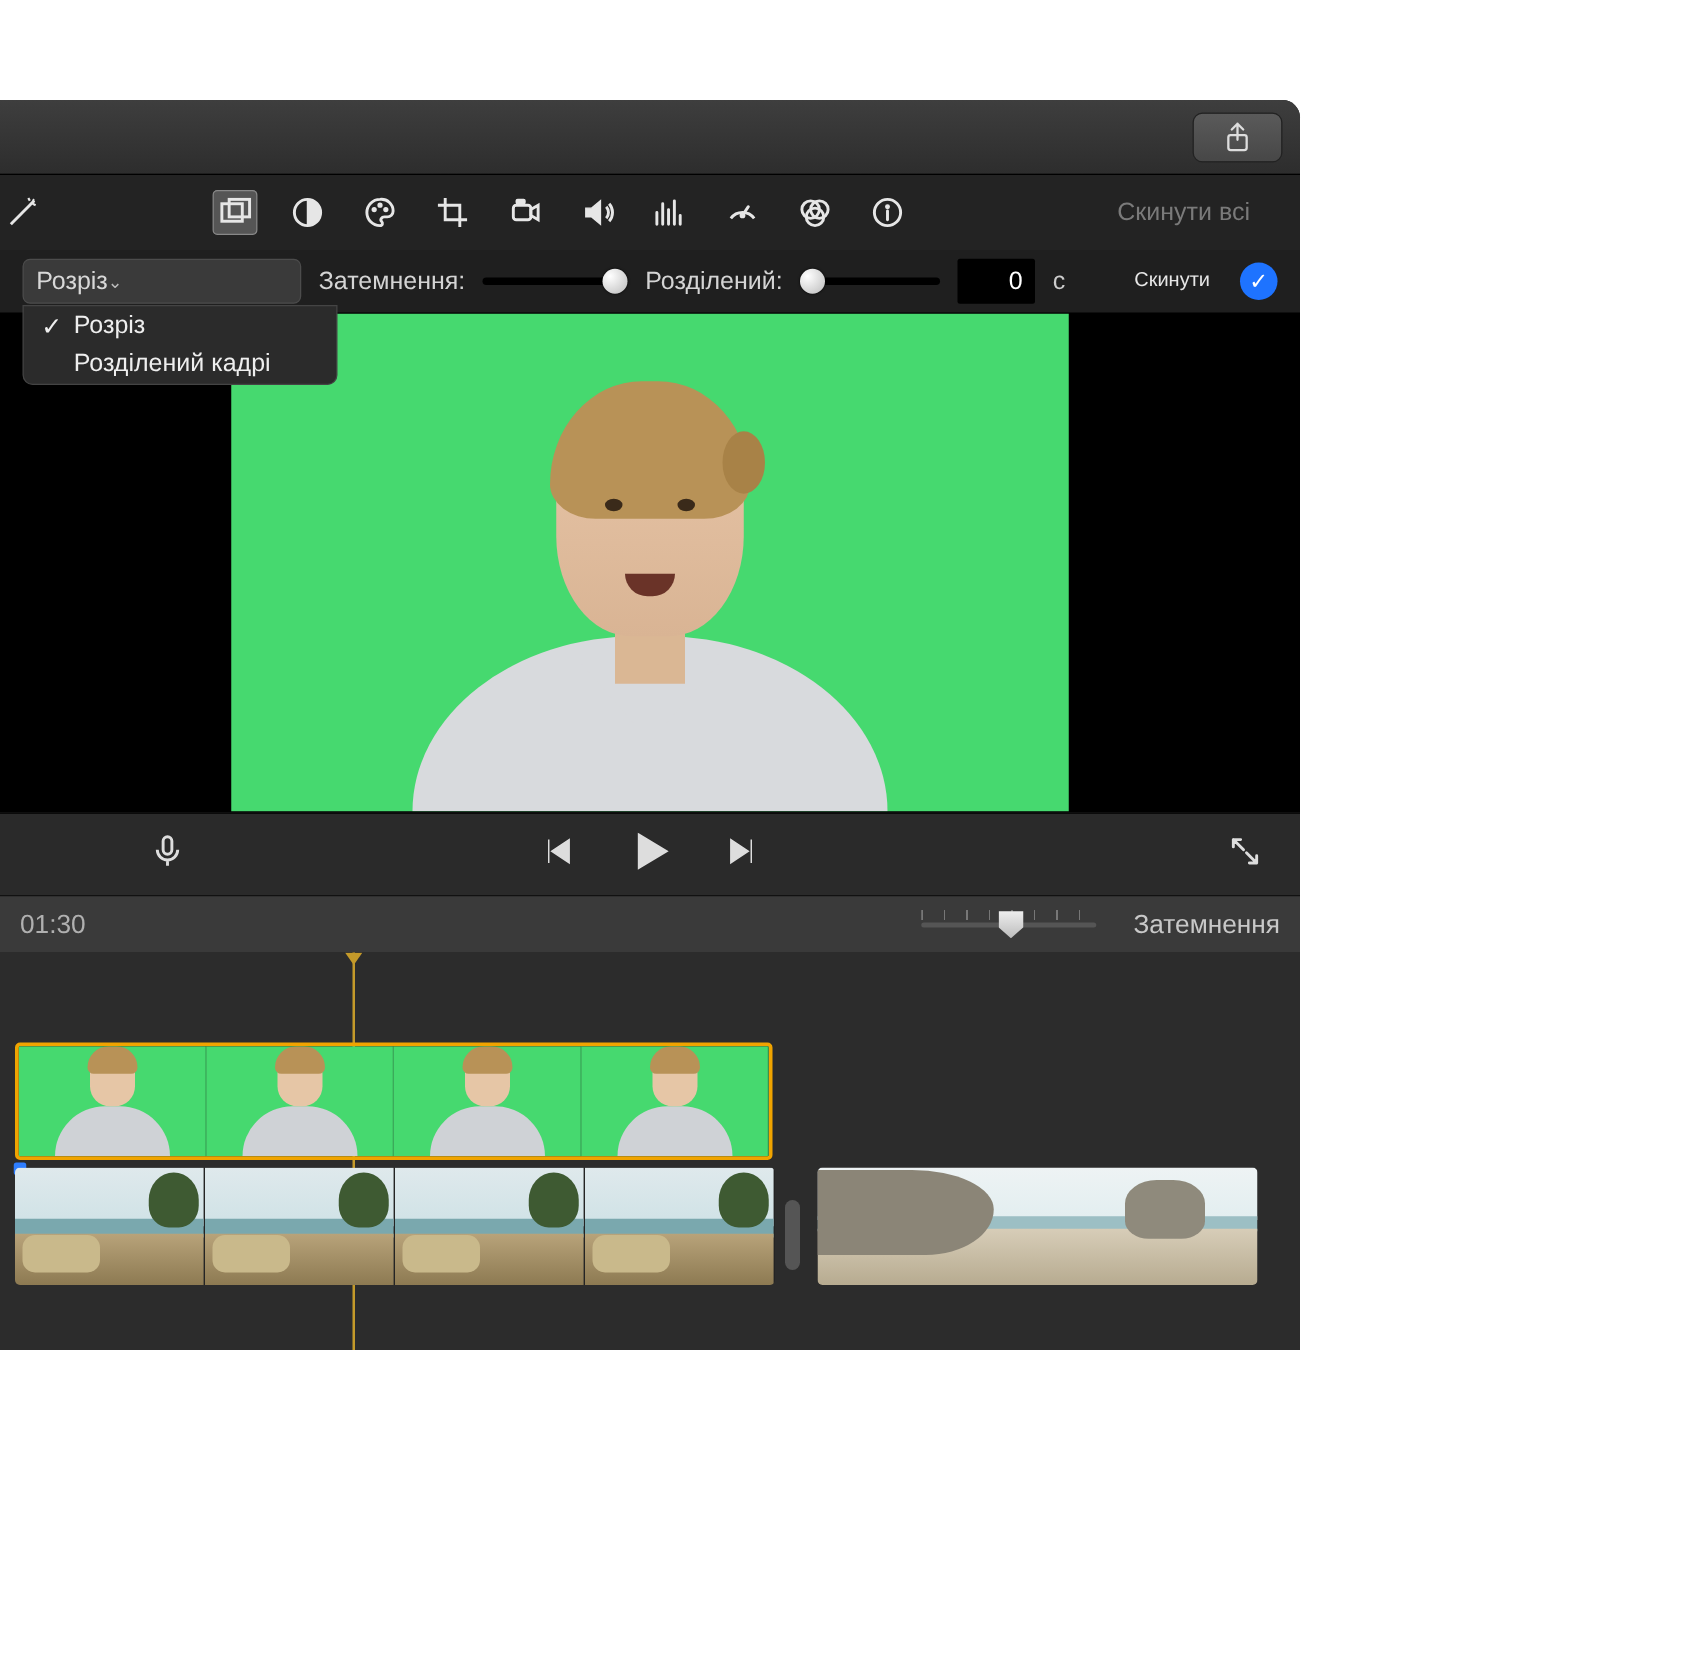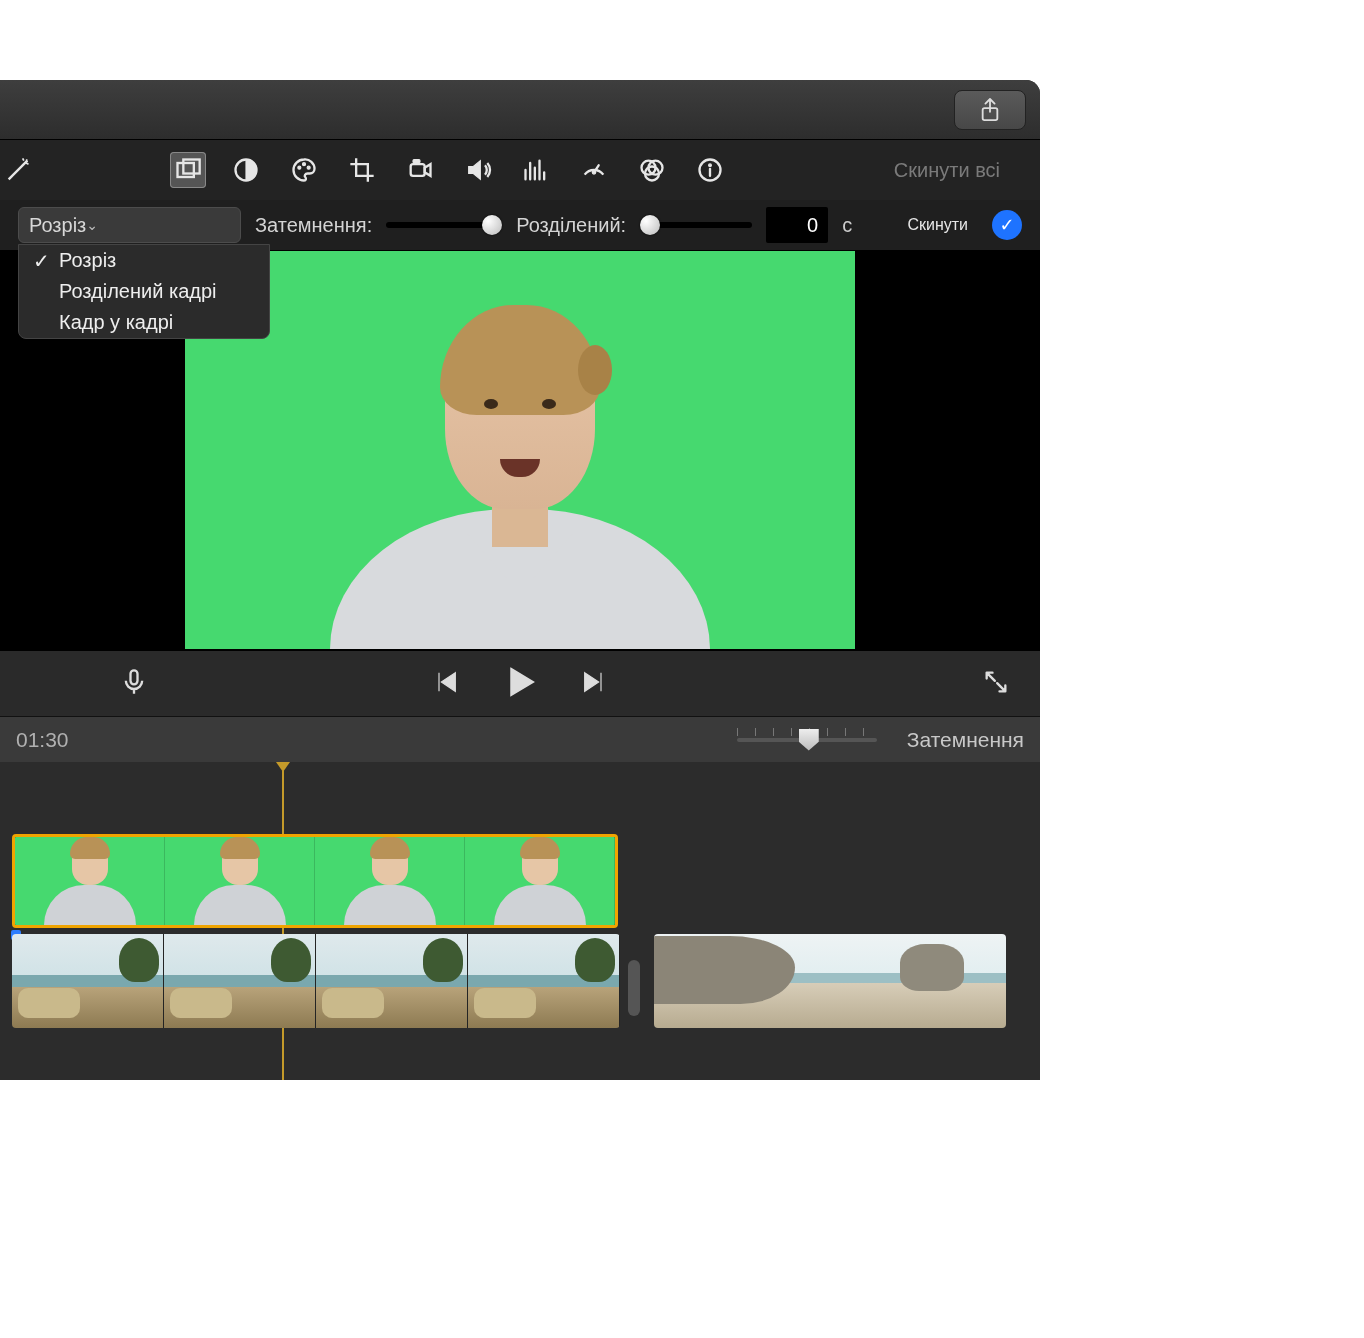--- a/index.html
+++ b/index.html
@@ -476,21 +476,20 @@
     <span class="reset-all">Скинути всі</span>
   </div>
 
   <div class="overlay-row">
     <div class="overlay-select">
       <span>Розріз</span>
       <span class="chev">⌄</span>
       <div class="overlay-menu">
         <div class="item check"><span>Розріз</span></div>
         <div class="item"><span>Розділений кадрі</span></div>
-        <div class="item"><span>Кадр у кадрі</span></div>
       </div>
     </div>
     <span class="label">Затемнення:</span>
     <div class="slider opacity">
         <div class="thumb"></div>
       </div>
     <span class="label">Розділений:</span>
     <div class="slider dim">
         <div class="thumb"></div>
       </div>

